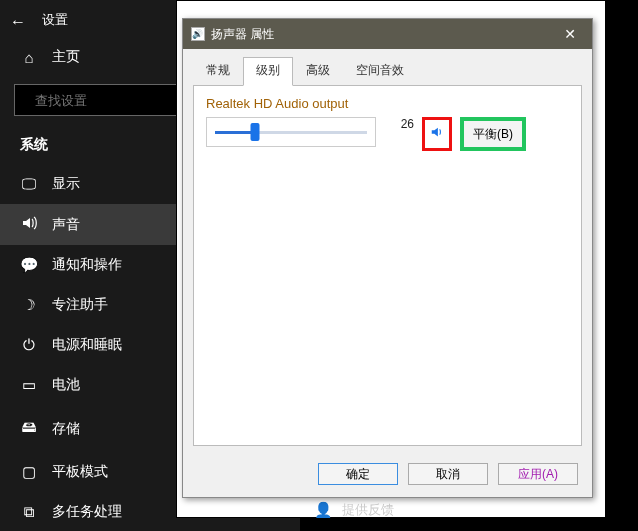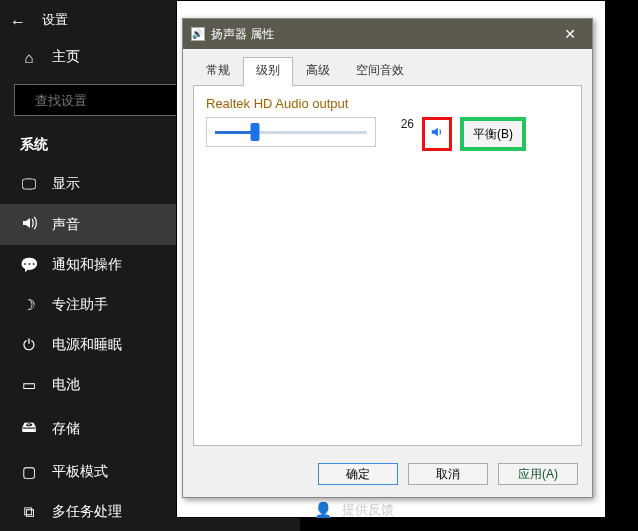--- a/index.html
+++ b/index.html
@@ -45,21 +45,21 @@
   .track-fill { position: absolute; left: 0; top: 0; height: 3px; background: #2a6fd6; width: 26%; }
   .thumb { position: absolute; left: 26%; top: 50%; transform: translate(-50%, -50%); width: 9px; height: 18px; background: #1a73e8; border-radius: 2px; }
   .vol-value { width: 30px; font-size: 12px; color: #222; text-align: right; }
   .mute-btn { width: 22px; height: 22px; display: flex; align-items: center; justify-content: center; color: #1a73e8; font-size: 13px; cursor: pointer; }
   .mute-highlight { border: 3px solid #e11; padding: 1px; }
   .balance-btn { width: 66px; height: 34px; border: 4px solid #22c55e; background: #f4f4f4; font-size: 12px; display: flex; align-items: center; justify-content: center; cursor: pointer; }
 
   .dialog-buttons { display: flex; gap: 10px; justify-content: flex-end; padding: 8px 14px 12px 14px; }
   .dlg-btn { width: 80px; height: 22px; border: 1px solid #aaa; background: #f4f4f4; font-size: 12px; cursor: pointer; }
   .dlg-btn.default { border: 1px solid #3a8de0; }
-  .dlg-btn.disabled { color: #14532d; cursor: default; }
+  .dlg-btn.disabled { color: #a21caf; cursor: default; }
 </style>
 </head>
 <body>
 
 <div class="settings-window">
   <div class="settings-header">
     <span class="back-arrow">←</span>
     <span class="settings-title">设置</span>
   </div>
 

